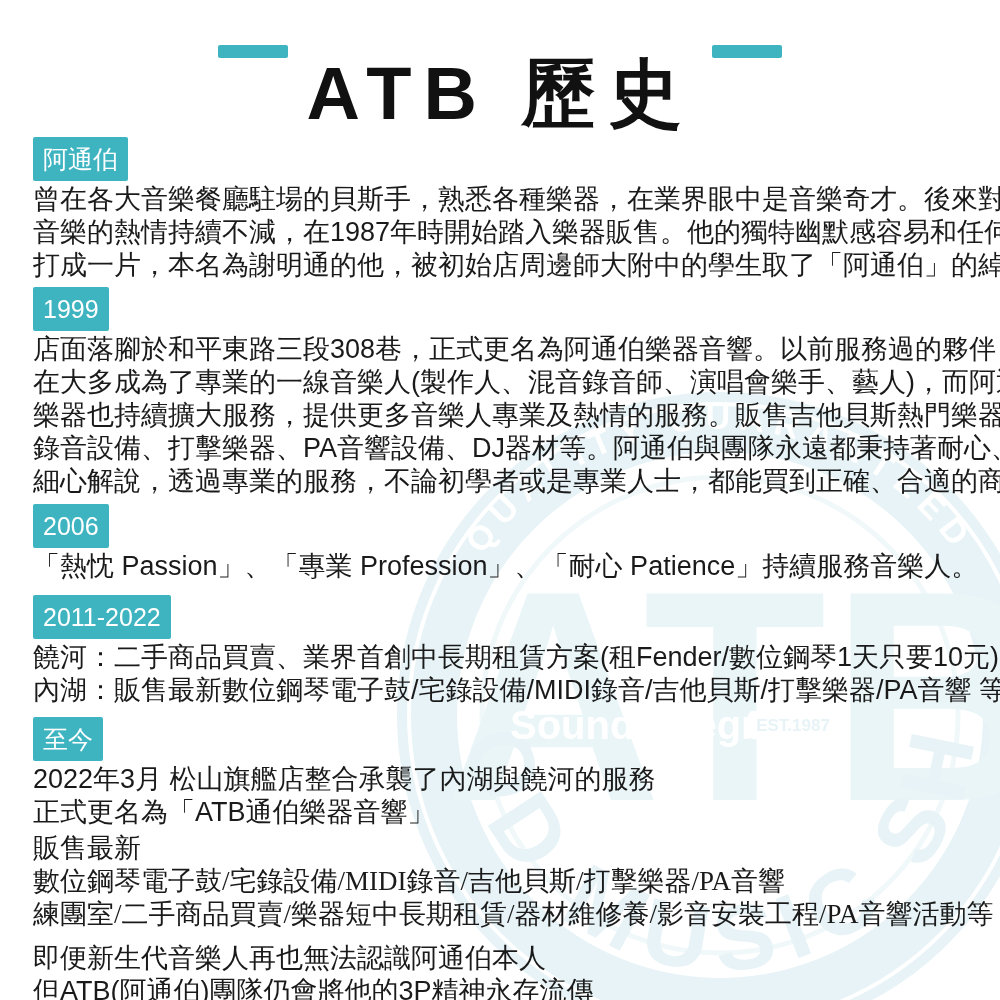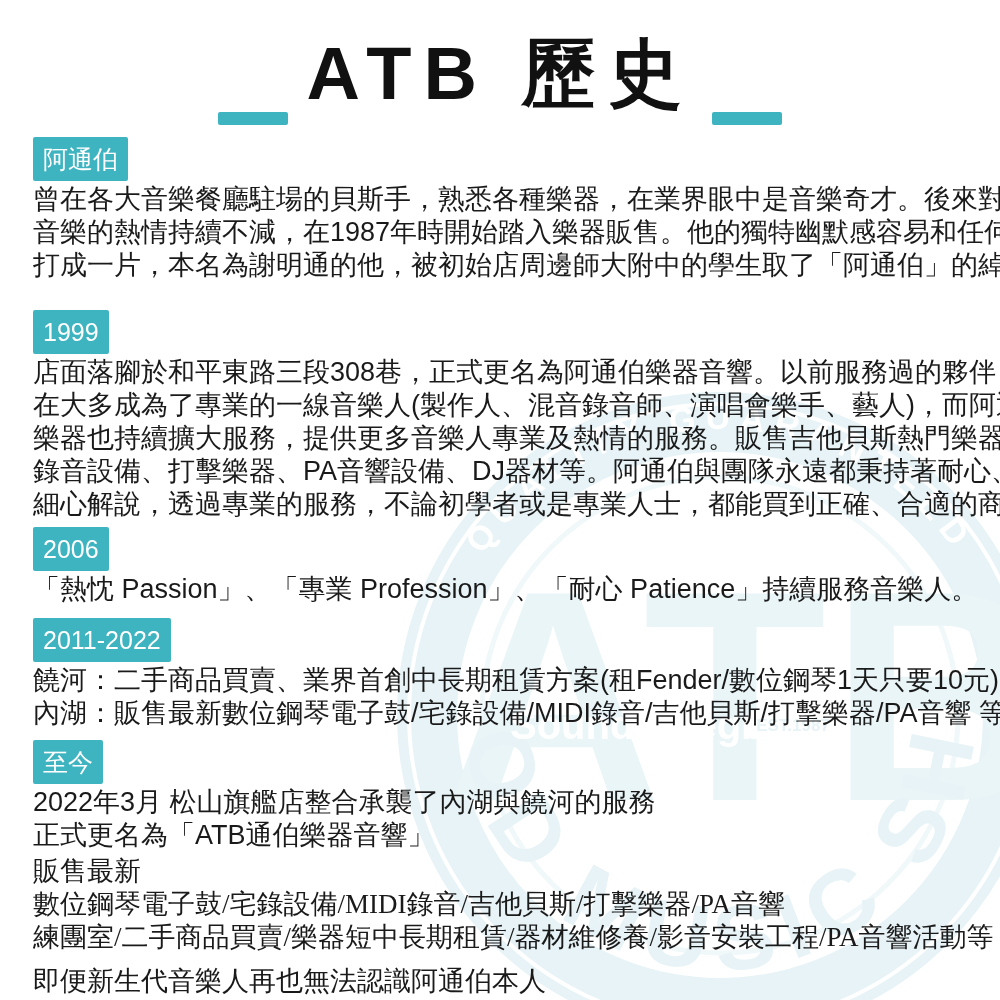--- a/index.html
+++ b/index.html
@@ -20,21 +20,21 @@
   }
   .content {
     position: relative;
     z-index: 1;
     padding: 0 33px 0 33px;
   }
   .title-row {
     margin-top: 45px;
     height: 80px;
     display: flex;
-    align-items: flex-end;
+    align-items: flex-start;
     justify-content: center;
     gap: 18px;
   }
   .title-dash {
     width: 70px; height: 13px;
     background: #3FB4C1;
     border-radius: 2px;
   }
   .page-title {
     font-size: 74px;
@@ -47,21 +47,21 @@
     display: inline-block;
     background: #3FB4C1;
     color: #ffffff;
     font-size: 25px;
     line-height: 28px;
     padding: 8px 10px;
     border-radius: 2px;
     white-space: nowrap;
   }
   .mt12 { margin-top: 12px; }
-  .mt11 { margin-top: 28px; }
+  .mt11 { margin-top: 5px; }
   .mt6  { margin-top: 6px; }
   .mt14 { margin-top: 10px; }
   .para { margin-top: 2px; }
   .para .line {
     font-size: 27px;
     line-height: 33px;
     white-space: nowrap;
     color: #1a1a1a;
   }
   .footer-a { margin-top: 3px; font-family: Liberation Serif, serif; }

